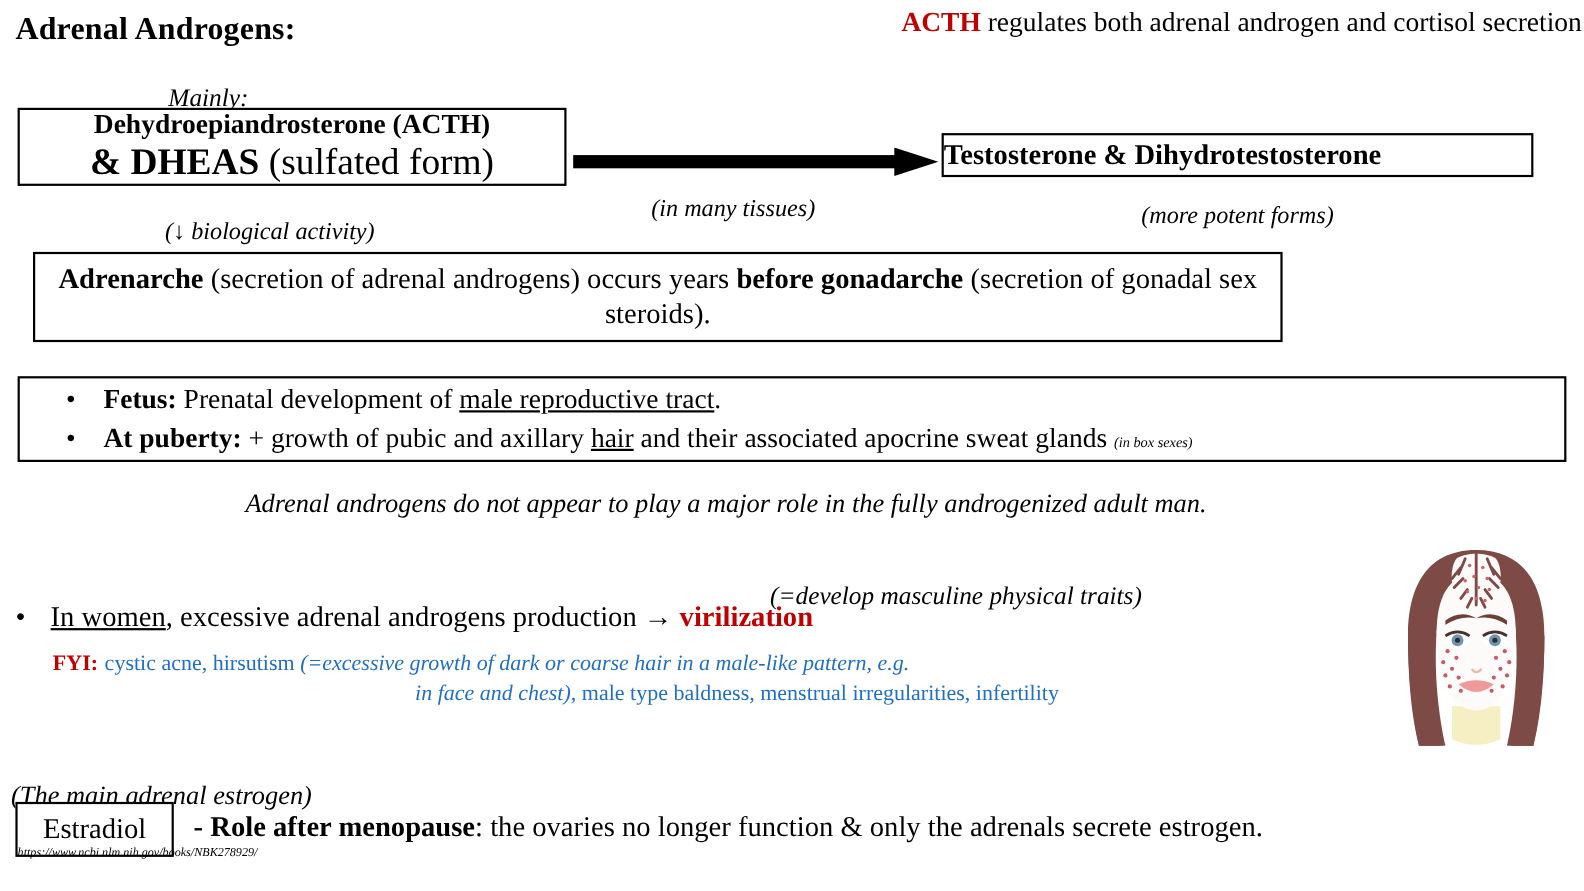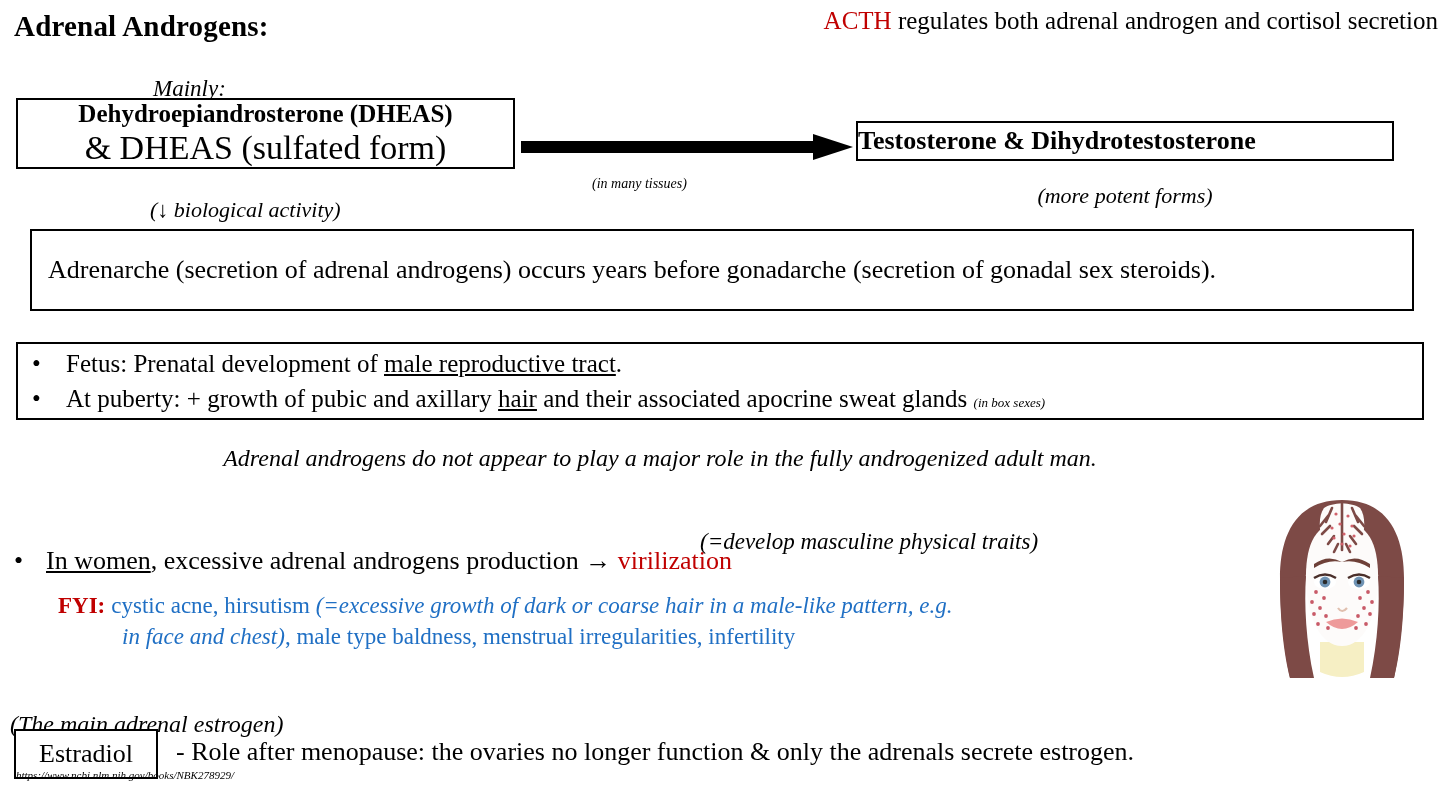--- a/index.html
+++ b/index.html
@@ -9,21 +9,21 @@
   }
   body {
     width: 1440px;
     height: 810px;
     position: relative;
     overflow: hidden;
     font-family: "Liberation Serif", "DejaVu Serif", serif;
     color: #000000;
   }
   .abs { position: absolute; }
-  .b  { font-weight: normal; }
+  .b  { font-weight: bold; }
   .i  { font-style: italic; margin-top: 19px; }
   .u  { text-decoration: underline; }
   .red  { color: #c00000; }
   .blue { color: #1f6fc4; }
   .box {
     border: 2px solid #000;
     box-sizing: border-box;
     background: #fff;
   }
 
@@ -60,59 +60,60 @@
     font-size: 22px; font-style: italic;
   }
 
   
   #conversion-arrow {
     left: 521px; top: 134px;
     width: 332px; height: 26px;
   }
   #arrow-caption {
     left: 592px; top: 157px;
-    font-size: 14px; font-style: italic;
+    font-size: 22px; font-style: italic;
   }
 
   
   #testosterone-box {
     left: 856px; top: 121px;
     width: 538px; height: 40px;
     display: flex; align-items: center; 
     border-width: 2px;
   }
   #testosterone-box span { font-size: 26px; font-weight: bold; }
   #testosterone-note {
     left: 856px; top: 164px;
     width: 538px; text-align: center;
     font-size: 22px; font-style: italic;
   }
 
   
   #adrenarche-box {
     left: 30px; top: 229px;
-    width: 1384px; height: 82px;
+    width: 1136px; height: 82px;
     display: flex; align-items: center; 
     text-align: center;
     padding: 0 16px;
     line-height: 1.22;
   }
   #adrenarche-box .t { font-size: 26px; }
 
   
   #effects-box {
     left: 16px; top: 342px;
     width: 1408px; height: 78px;
     padding: 4px 10px 4px 14px;
     display: flex; flex-direction: column; justify-content: center;
   }
   #effects-box .row {
     font-size: 25px;
     line-height: 1.42;
     white-space: nowrap;
+    margin-left: 28px;
   }
   #effects-box .bullet { display: inline-block; width: 34px; }
   .small-ital { font-size: 13px; font-style: italic; }
 
   
   #adult-man-note {
     left: 0; top: 445px;
     width: 1320px;
     text-align: center;
     font-size: 24px; font-style: italic;
@@ -124,28 +125,28 @@
     font-size: 23px; font-style: italic;
   }
   #virilization-line {
     left: 14px; top: 546px;
     font-size: 26px;
     white-space: nowrap;
   }
   #virilization-line .bullet { display: inline-block; width: 32px; }
 
   #fyi-block {
-    left: 58px; top: 590px;
+    left: 48px; top: 590px;
     width: 1180px;
-    font-size: 23px;
+    font-size: 20px;
     line-height: 1.35;
   }
   #fyi-block .fyi-label { font-weight: bold; }
   #fyi-body { margin-left: 6px; }
-  #fyi-line2 { padding-left: 64px; }
+  #fyi-line2 { padding-left: 64px; text-align: center; }
 
   
   #estrogen-note {
     left: 10px; top: 692px;
     font-size: 24px; font-style: italic;
   }
   #estradiol-box {
     left: 14px; top: 729px;
     width: 144px; height: 50px;
     display: flex; align-items: center; justify-content: center;
@@ -173,21 +174,21 @@
 
 <div class="abs" id="slide-title">Adrenal Androgens:</div>
 
 <div class="abs" id="acth-note">
   <span class="red b">ACTH</span><span> regulates both adrenal androgen and cortisol secretion</span>
 </div>
 
 <div class="abs i" id="mainly-label">Mainly:</div>
 
 <div class="abs box" id="dhea-box">
-  <div class="l1">Dehydroepiandrosterone (DHEAS)</div>
+  <div class="l1">Dehydroepiandrosterone (ACTH)</div>
   <div class="l2"><span class="b">&amp; DHEAS</span><span> (sulfated form)</span></div>
 </div>
 
 <div class="abs i" id="dhea-note">(↓ biological activity)</div>
 
 <div class="abs" id="conversion-arrow">
   <svg width="332" height="26" viewBox="0 0 332 26" aria-hidden="true">
     <rect x="0" y="7" width="300" height="12" fill="#000"></rect>
     <polygon points="292,0 332,13 292,26" fill="#000"></polygon>
   </svg>

